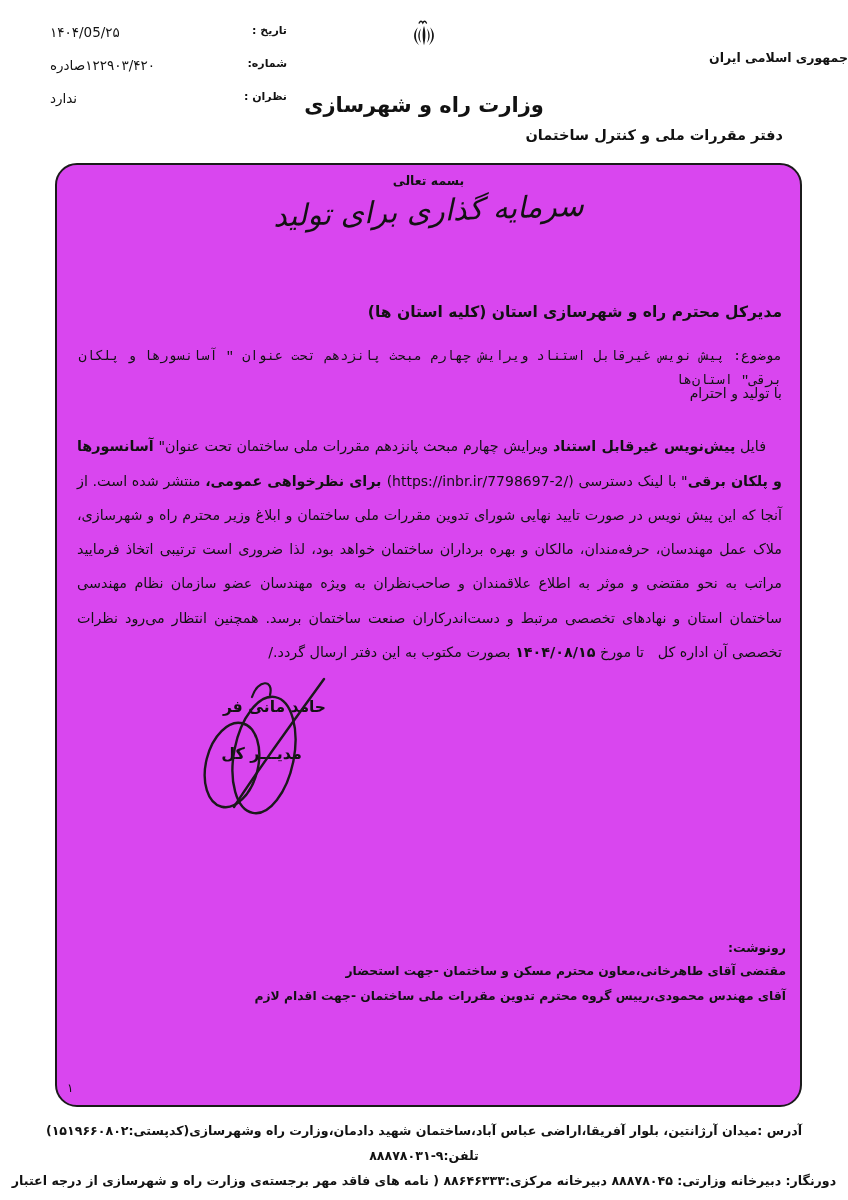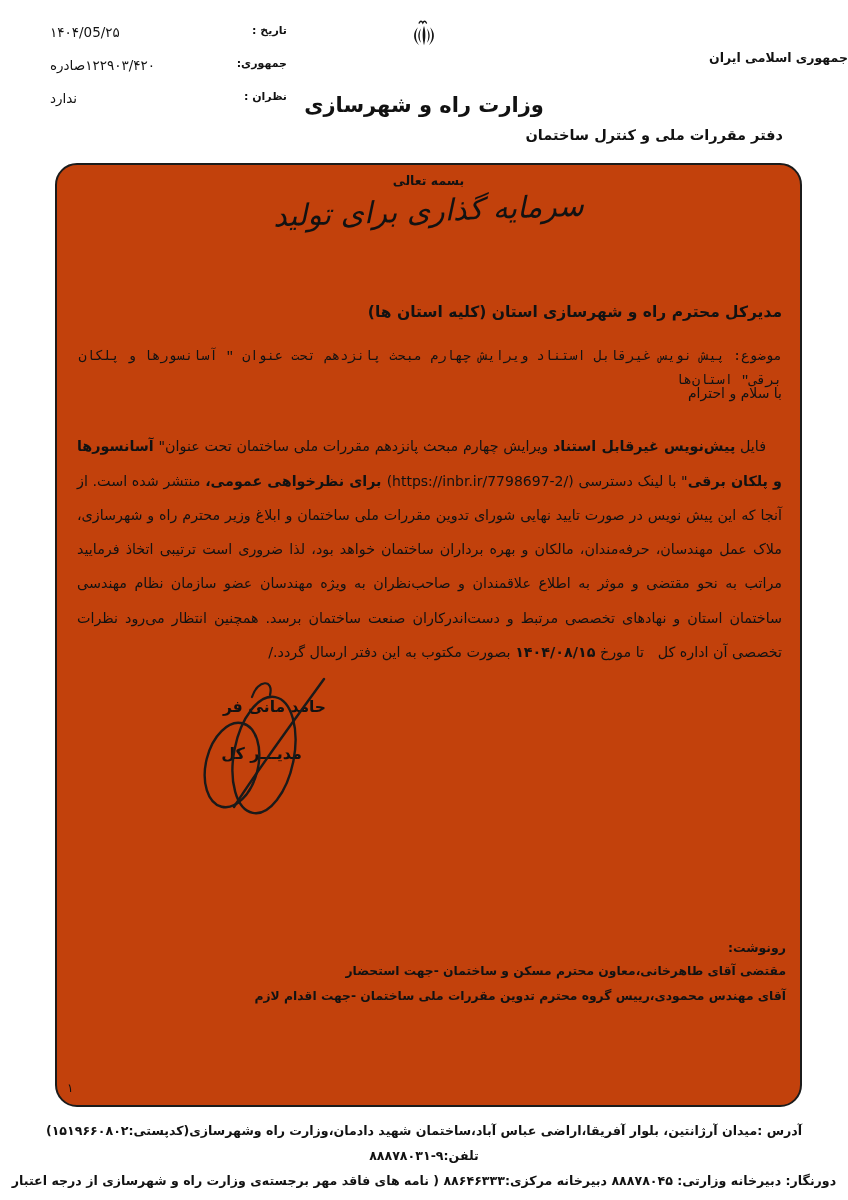--- a/index.html
+++ b/index.html
@@ -15,21 +15,21 @@
   .republic{top:50px; left:0; width:100%; font-size:12.5px; font-weight:700;}
   .ministry{top:74px; left:0; width:100%; text-align:center; font-size:21px; font-weight:700;margin-top:19px;}
   .office{top:127px; right:65px; font-size:14.5px; font-weight:700;}
   .meta{left:15px; top:24px; width:272px;}
   .meta-row{display:flex; direction:rtl; align-items:flex-start; height:33px;}
   .meta-label{width:85px; font-weight:700; font-size:11px; }
   .meta-value{margin-right:14px; width:138px; font-size:13.5px; text-align:left; direction:rtl;}
   
   .box{
     left:55px; top:163px; width:743px; height:940px;
-    border:2.5px solid #1b1b1b; border-radius:22px; background:#c2410c;
+    border:2.5px solid #1b1b1b; border-radius:22px; background:#d946ef;
   }
   .basmala{top:8px; left:0; width:100%; text-align:center; font-size:12.5px; font-weight:700;}
   .slogan{
     top:28px; left:0; width:100%; text-align:center;
     font-family:"DejaVu Serif",serif; font-style:italic; font-size:30px;
     transform:rotate(-2deg); letter-spacing:1px;
   }
   .recipient{top:138px; right:18px; font-size:15.5px; font-weight:700;}
   .subject{top:180px; right:18px; left:14px; font-size:13.6px; line-height:24px;font-family:Liberation Mono, monospace;}
   .salutation{top:220px; right:18px; font-size:14px;}
@@ -69,37 +69,37 @@
   <div class="abs republic">جمهوری اسلامی ایران</div>
   <div class="abs ministry">وزارت راه و شهرسازی</div>
   <div class="abs office">دفتر مقررات ملی و کنترل ساختمان</div>
 
   <div class="abs meta">
     <div class="meta-row">
       <span class="meta-label">تاریخ :</span>
       <span class="meta-value">۱۴۰۴/05/۲۵</span>
     </div>
     <div class="meta-row">
-      <span class="meta-label">جمهوری:</span>
+      <span class="meta-label">شماره:</span>
       <span class="meta-value">۱۲۲۹۰۳/۴۲۰صادره</span>
     </div>
     <div class="meta-row">
       <span class="meta-label">نظران :</span>
       <span class="meta-value">ندارد</span>
     </div>
   </div>
 
   <div class="abs box">
 
     <div class="abs basmala">بسمه تعالی</div>
     <div class="abs slogan">سرمایه گذاری برای تولید</div>
 
     <div class="abs recipient">مدیرکل محترم راه و شهرسازی استان (کلیه استان ها)</div>
     <div class="abs subject">موضوع: پیش نویس غیرقابل استناد ویرایش چهارم مبحث پانزدهم تحت عنوان " آسانسورها و پلکان برقی" استان‌ها</div>
-    <div class="abs salutation">با سلام و احترام</div>
+    <div class="abs salutation">با تولید و احترام</div>
 
     <p class="abs body-par"><span>فایل </span><span class="b">پیش‌نویس غیرقابل استناد</span><span> ویرایش چهارم مبحث پانزدهم مقررات ملی ساختمان تحت عنوان" </span><span class="b">آسانسورها و پلکان برقی</span><span>" با لینک دسترسی </span><span class="url" dir="ltr">(https://inbr.ir/7798697-2/)</span><span class="b"> برای نظرخواهی عمومی،</span><span> منتشر شده است. از آنجا که این پیش نویس در صورت تایید نهایی شورای تدوین مقررات ملی ساختمان و ابلاغ وزیر محترم راه و شهرسازی، ملاک عمل مهندسان، حرفه‌مندان، مالکان و بهره برداران ساختمان خواهد بود، لذا ضروری است ترتیبی اتخاذ فرمایید مراتب به نحو مقتضی و موثر به اطلاع علاقمندان و صاحب‌نظران به ویژه مهندسان عضو سازمان نظام مهندسی ساختمان استان و نهادهای تخصصی مرتبط و دست‌اندرکاران صنعت ساختمان برسد. همچنین انتظار می‌رود نظرات تخصصی آن اداره کل &nbsp; تا مورخ </span><span class="b">۱۴۰۴/۰۸/۱۵</span><span> بصورت مکتوب به این دفتر ارسال گردد./</span></p>
 
     <div class="abs sig-name">حامد مانی فر</div>
     <div class="abs sig-role">مدیـــر کل</div>
     <svg class="abs sig-scrawl" viewBox="0 0 140 150" aria-hidden="true">
       <ellipse cx="32" cy="92" rx="26" ry="43" transform="rotate(14 32 92)" fill="none" stroke="#1a1a1a" stroke-width="2.4"></ellipse>
       <ellipse cx="64" cy="82" rx="30" ry="59" transform="rotate(11 64 82)" fill="none" stroke="#1a1a1a" stroke-width="2.4"></ellipse>
       <path d="M124 6 C104 34 58 96 34 134" fill="none" stroke="#1a1a1a" stroke-width="2.4" stroke-linecap="round"></path>
       <path d="M52 24 C58 6 74 6 70 22" fill="none" stroke="#1a1a1a" stroke-width="2.2" stroke-linecap="round"></path>

